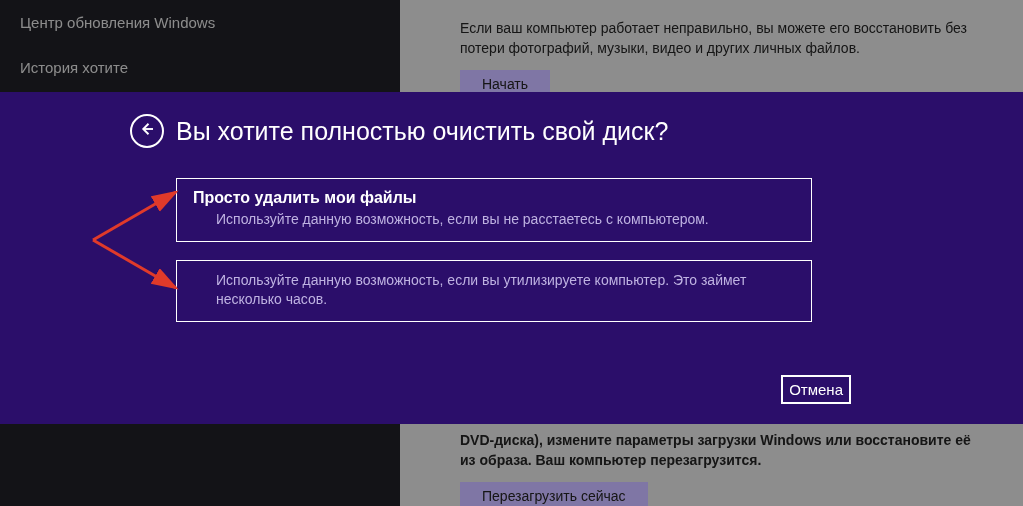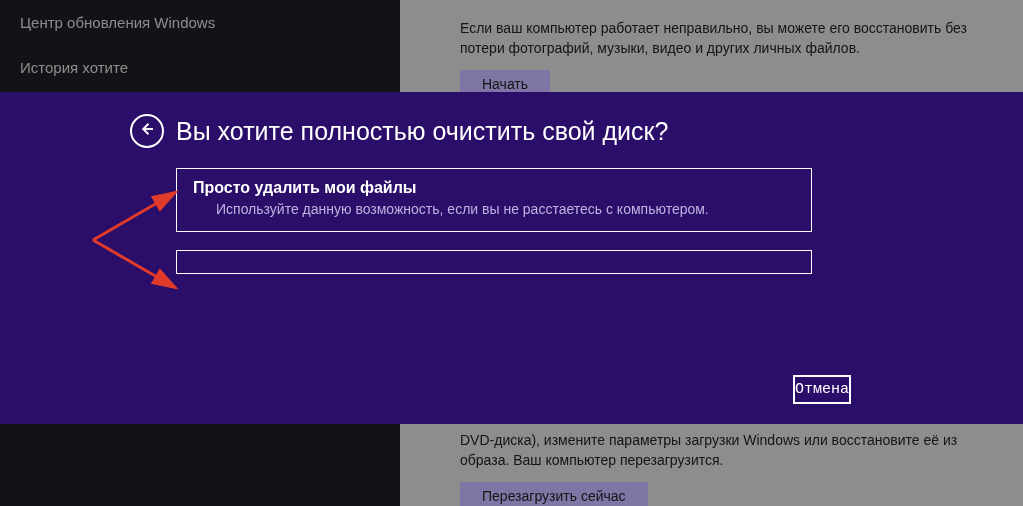--- a/index.html
+++ b/index.html
@@ -2,34 +2,34 @@
 <html><head>
 <meta charset="utf-8">
 <style>
 * { margin:0; padding:0; box-sizing:border-box; }
 html,body { width:1023px; height:506px; overflow:hidden; font-family:"Segoe UI",Tahoma,sans-serif; }
 .bg { position:absolute; inset:0; background:#1a1a1a; }
 .sidebar { position:absolute; left:0; top:0; width:400px; height:506px; background:#1e1e24; }
 .sidebar-item { color:#d8d8d8; font-size:15px; padding:14px 20px; cursor:pointer; }
 .right { position:absolute; left:400px; top:0; right:0; bottom:0; background:#d9d9d9; }
 .right-text { color:#222; font-size:14px; line-height:20px; padding:18px 44px 12px 60px; }
-.right-text.second { padding-top:0; }
+.right-text.second { padding-top:0;font-weight:bold; }
 .right-button { margin-left:60px; background:#c4b5fd; color:#222; font-size:14px; padding:6px 22px; border:0; cursor:pointer; }
 .scrim { position:absolute; left:0; top:0; right:0; height:92px; background:rgba(0,0,0,.35); pointer-events:none; }
 .scrim2 { position:absolute; left:0; top:424px; right:0; bottom:0; background:rgba(0,0,0,.35); pointer-events:none; }
 .dialog { position:absolute; left:0; right:0; top:92px; height:332px; background:#2b0e6a; }
 .dlg-header { position:absolute; left:130px; top:22px; display:flex; align-items:center; gap:12px; }
 .back-btn { width:34px; height:34px; border:2px solid #fff; border-radius:50%; display:flex; align-items:center; justify-content:center; cursor:pointer; }
 .back-btn svg { width:18px; height:18px; }
 .dlg-title { color:#fff; font-size:25px; font-weight:300; }
-.options { position:absolute; left:176px; top:76px; width:636px; }
+.options { position:absolute; left:176px; top:86px; width:636px; }
 .option { border:1px solid #fff; padding:10px 16px 12px 16px; margin-bottom:18px; cursor:pointer; }
 .option-title { color:#fff; font-size:16px; font-weight:600; margin-bottom:3px; }
 .option-desc { color:#bfb3e2; font-size:14px; line-height:19px;margin-left:23px; }
-.cancel { position:absolute; right:172px; bottom:20px; background:transparent; border:2px solid #fff; color:#fff; font-size:15px; padding:4px 0; cursor:pointer;font-family:Liberation Mono, monospace; }
+.cancel { position:absolute; right:172px; bottom:20px; background:transparent; border:2px solid #fff; color:#fff; font-size:15px; padding:4px 6px; cursor:pointer; }
 
 .arrows { position:absolute; left:88px; top:170px; pointer-events:none; }
 </style>
 </head>
 <body>
 
 <div class="bg">
 
   <div class="sidebar">
     <div class="sidebar-item">Центр обновления Windows</div>
@@ -59,20 +59,21 @@
       </div>
       <div class="dlg-title">Вы хотите полностью очистить свой диск?</div>
     </div>
 
     <div class="options">
       <div class="option">
         <div class="option-title">Просто удалить мои файлы</div>
         <div class="option-desc">Используйте данную возможность, если вы не расстаетесь с компьютером.</div>
       </div>
       <div class="option">
+        <div class="option-desc">Используйте данную возможность, если вы утилизируете компьютер. Это займет несколько часов.</div>
       </div>
     </div>
 
     <button class="cancel">Отмена</button>
   </div>
 
   <svg class="arrows" width="120" height="140">
     <defs>
       <marker id="ah" markerWidth="10" markerHeight="10" refX="8" refY="3" orient="auto">
         <path d="M0,0 L9,3 L0,6 Z" fill="#e03a2a"></path>

